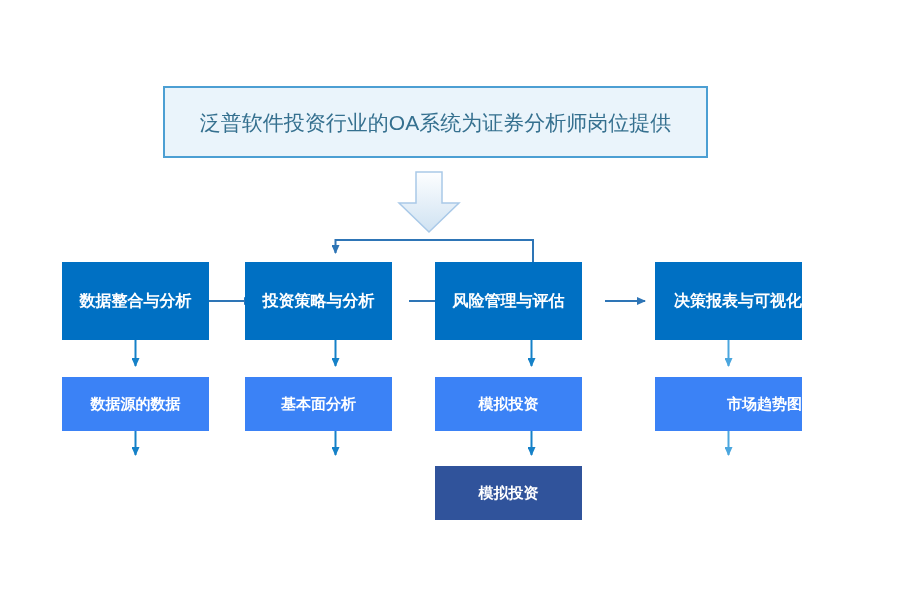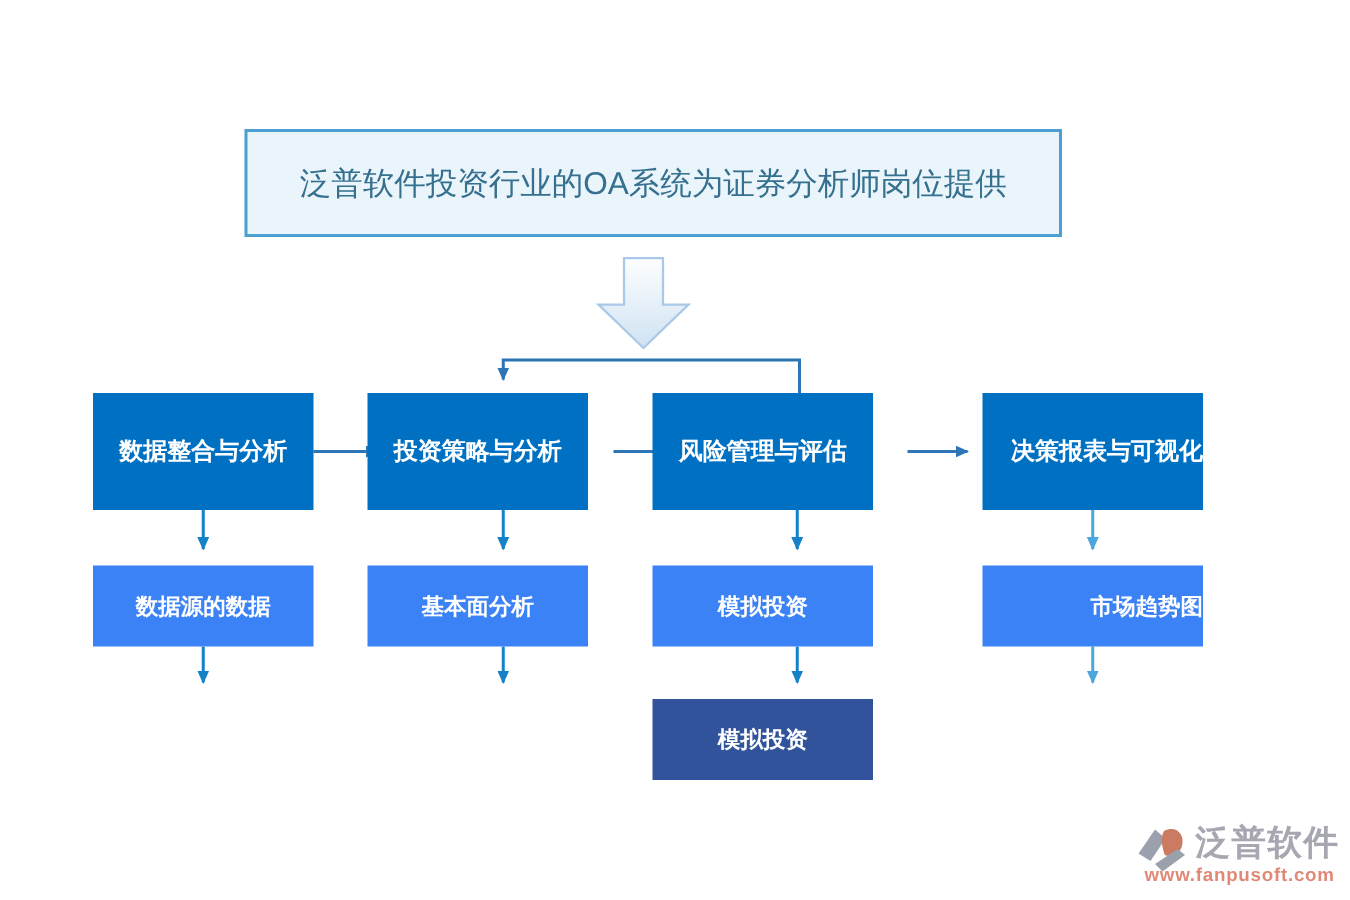--- a/index.html
+++ b/index.html
@@ -107,23 +107,14 @@
       <span>模拟投资</span>
     </div>
   <div class="node lvl2 col4">
       <span>市场趋势图</span>
     </div>
 
   <div class="node lvl3 col3">
       <span>模拟投资</span>
     </div>
 
-  <div class="watermark">
-    <svg class="wm-icon" width="38" height="34" viewBox="0 0 38 34">
-      <path d="M2,19 L13,3 L20,9 L10,24 Z" fill="#9AA0AC"></path>
-      <path d="M19,4 C27,0 33,6 31,14 C29.5,19.5 24,22 19.5,20 C17.5,14.5 16.5,8 19,4 Z" fill="#CB7B62"></path>
-      <path d="M13,26 L28,16 L33,20 L18,31 Z" fill="#9AA0AC"></path>
-    </svg>
-    <div class="wm-brand">泛普软件</div>
-    <div class="wm-url">www.fanpusoft.com</div>
-  </div>
 
 </div>
 
 </body></html>

